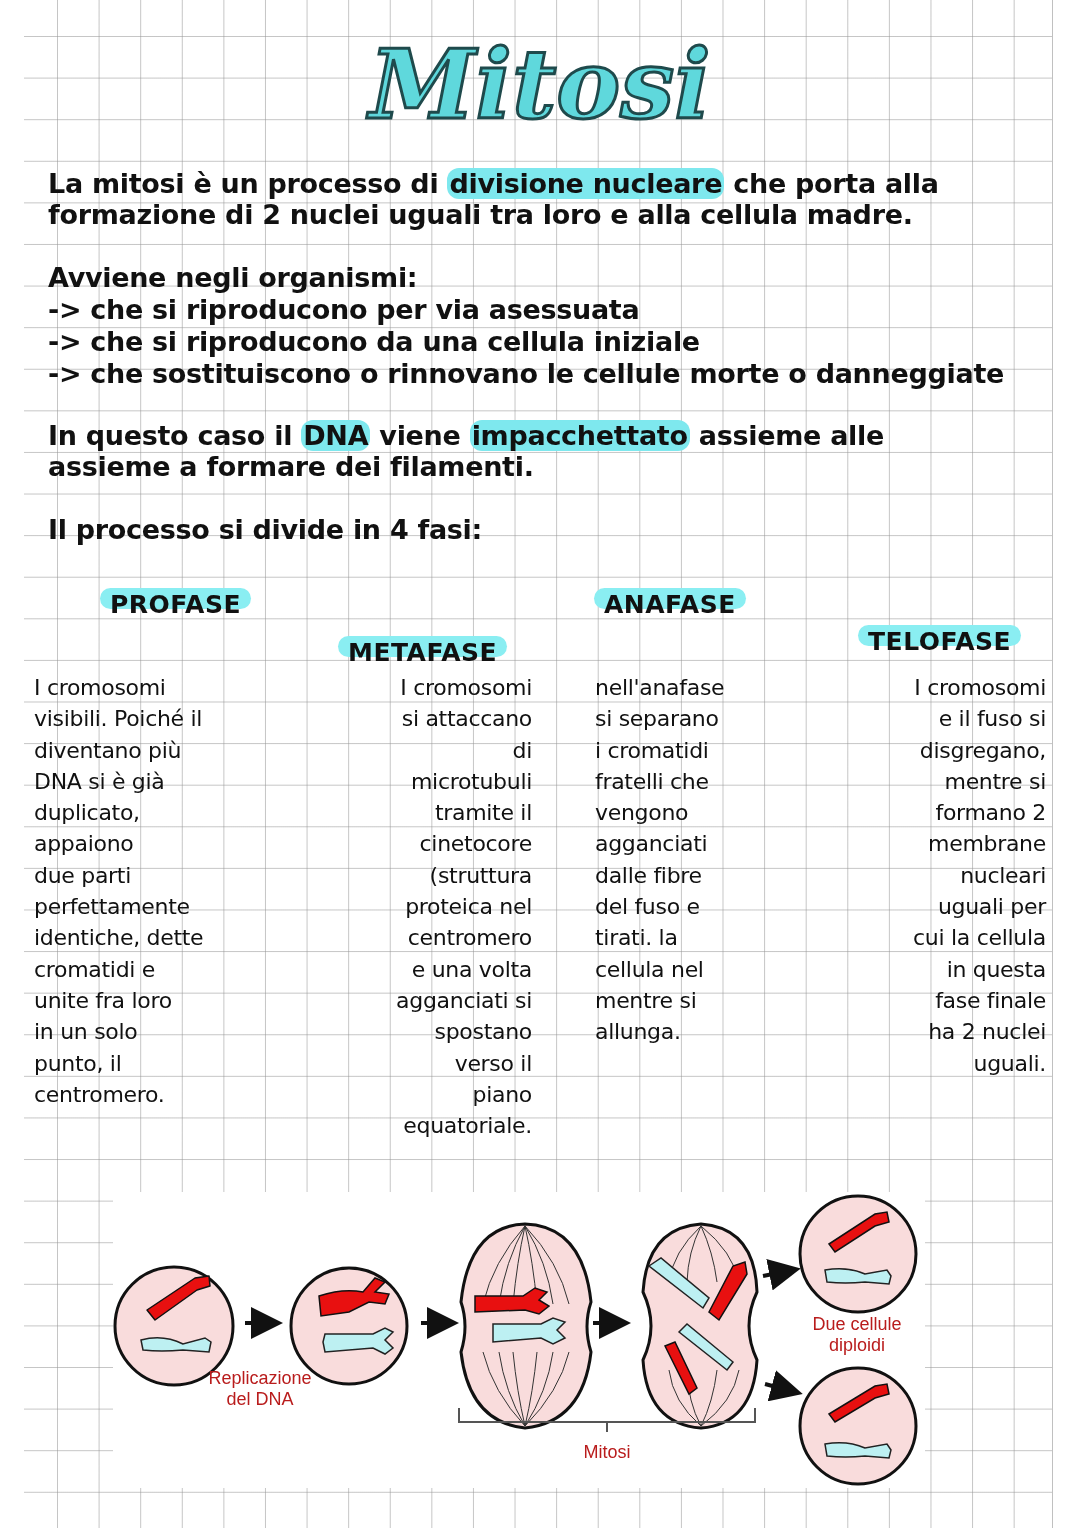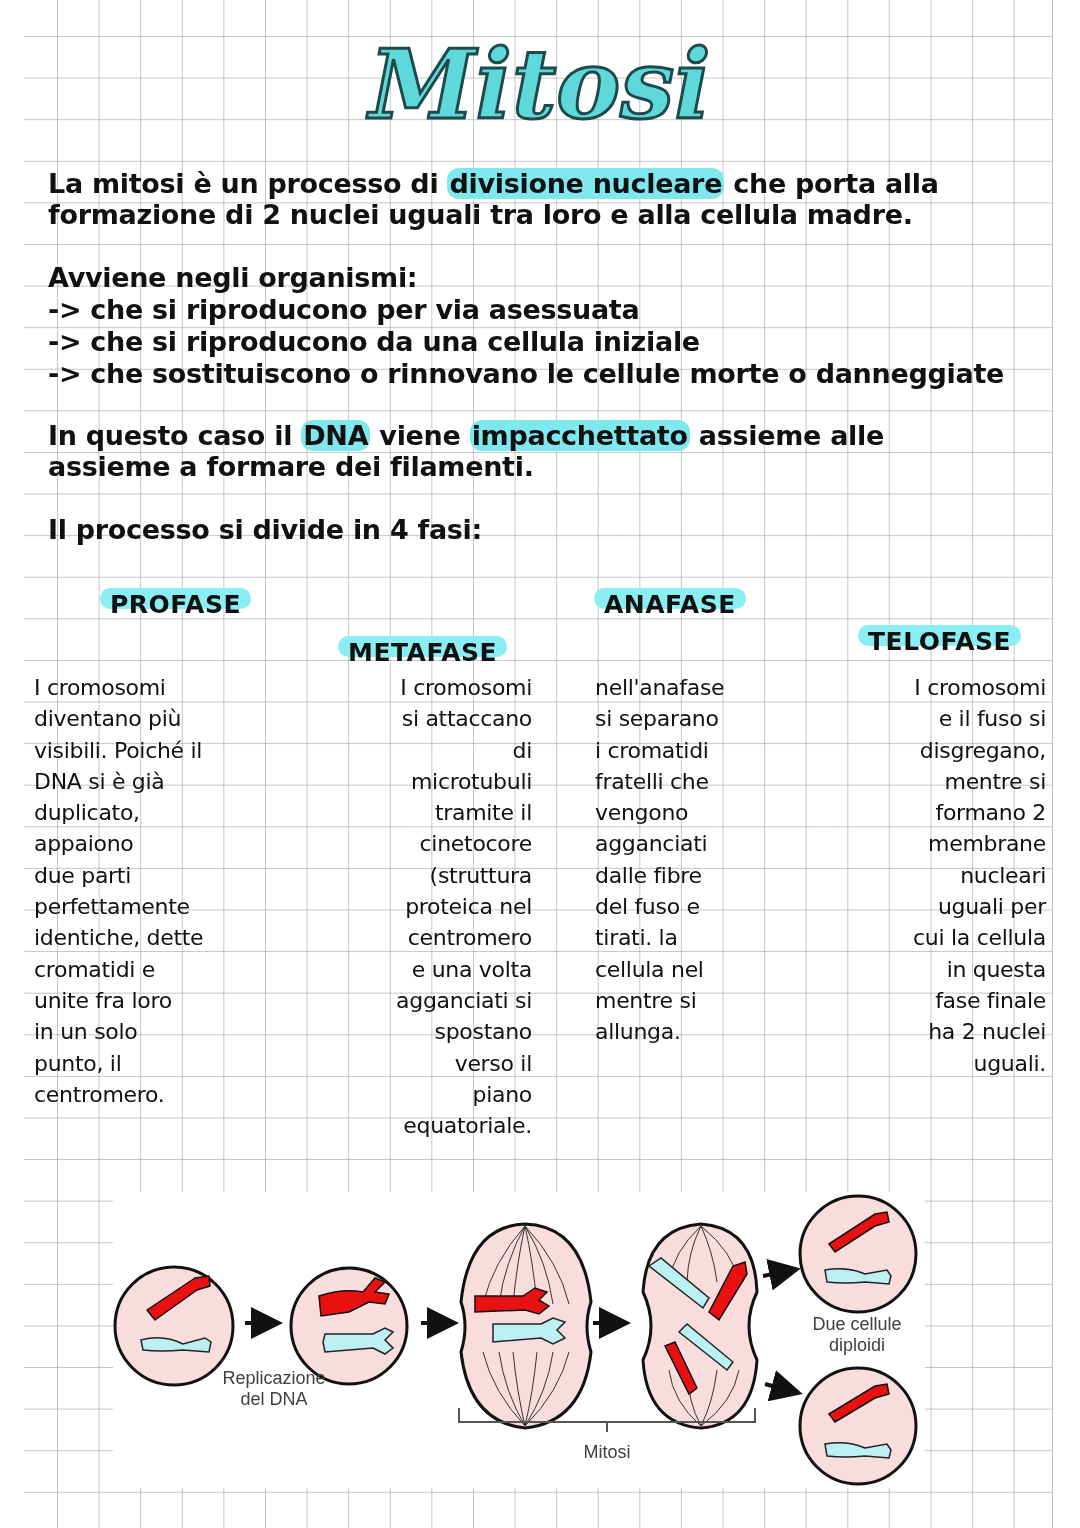--- a/index.html
+++ b/index.html
@@ -30,21 +30,21 @@
   .phase {
     position: absolute; top: 588px; height: 21px; font-size: 25px; font-weight: bold;
     background: #8aeef2; border-radius: 14px; padding: 0 10px; line-height: 34px; letter-spacing: 0.5px;
   }
   .col { position: absolute; top: 672px; font-size: 22px; font-weight: normal; line-height: 31.3px; letter-spacing: -0.3px; }
   .col.right { text-align: right; }
   .diagram {
     position: absolute; left: 113px; top: 1192px; width: 812px; height: 296px; background: #fff;
   }
   .diagram svg { width: 100%; height: 100%; }
-  .dlabel { position: absolute; font-family: "Liberation Sans", sans-serif; font-size: 18px; color: #404040; text-align: center; line-height: 21px; }
+  .dlabel { position: absolute; font-family: "Liberation Sans", sans-serif; font-size: 18px; color: #b91c1c; text-align: center; line-height: 21px; }
 </style>
 </head>
 <body>
 
 <div class="grid"></div>
 <div class="grid-edge"></div>
 
 <div class="title">
   <svg viewBox="0 0 360 140">
     <text x="180" y="100" text-anchor="middle" font-family="DejaVu Serif, serif" font-style="italic" font-weight="bold" font-size="96" fill="#5fd8dc" stroke="#1f4a4c" stroke-width="3">Mitosi</text>
@@ -68,22 +68,22 @@
 
 <div class="text" style="top:514px;">Il processo si divide in 4 fasi:</div>
 
 <div class="phase" style="left:100px;">PROFASE</div>
 <div class="phase" style="left:338px;margin-top:48px;">METAFASE</div>
 <div class="phase" style="left:594px;">ANAFASE</div>
 <div class="phase" style="left:858px; top:585px;margin-top:40px;">TELOFASE</div>
 
 <div class="col" style="left:34px; width:270px;">
   <div>I cromosomi</div>
+  <div>visibili. Poiché il</div>
   <div>diventano più</div>
-  <div>visibili. Poiché il</div>
   <div>DNA si è già</div>
   <div>duplicato,</div>
   <div>appaiono</div>
   <div>due parti</div>
   <div>perfettamente</div>
   <div>identiche, dette</div>
   <div>cromatidi e</div>
   <div>unite fra loro</div>
   <div>in un solo</div>
   <div>punto, il</div>
@@ -210,21 +210,21 @@
       <path d="M716,52 L762,22 L774,20 L776,30 L762,34 L722,60 Z" fill="#e81010" stroke="#111" stroke-width="1.5"></path>
       <path d="M712,78 Q734,74 752,82 L774,78 L778,84 L776,92 L752,90 Q732,92 714,90 Z" fill="#bdf0f2" stroke="#222" stroke-width="1.5"></path>
     </g>
 
     <g>
       <circle cx="745" cy="234" r="58" fill="#f9dcdc" stroke="#111" stroke-width="3"></circle>
       <path d="M716,222 L762,194 L774,192 L776,202 L762,206 L722,230 Z" fill="#e81010" stroke="#111" stroke-width="1.5"></path>
       <path d="M712,252 Q734,248 752,256 L774,252 L778,258 L776,266 L752,264 Q732,266 714,264 Z" fill="#bdf0f2" stroke="#222" stroke-width="1.5"></path>
     </g>
   </svg>
-  <div class="dlabel" style="left:96px; top:176px; width:130px;">
+  <div class="dlabel" style="left:82px; top:176px; width:130px;">
     <div>Replicazione</div>
     <div>del DNA</div>
   </div>
   <div class="dlabel" style="left:454px; top:250px; width:80px;">Mitosi</div>
   <div class="dlabel" style="left:684px; top:122px; width:120px;">
     <div>Due cellule</div>
     <div>diploidi</div>
   </div>
 </div>
 

